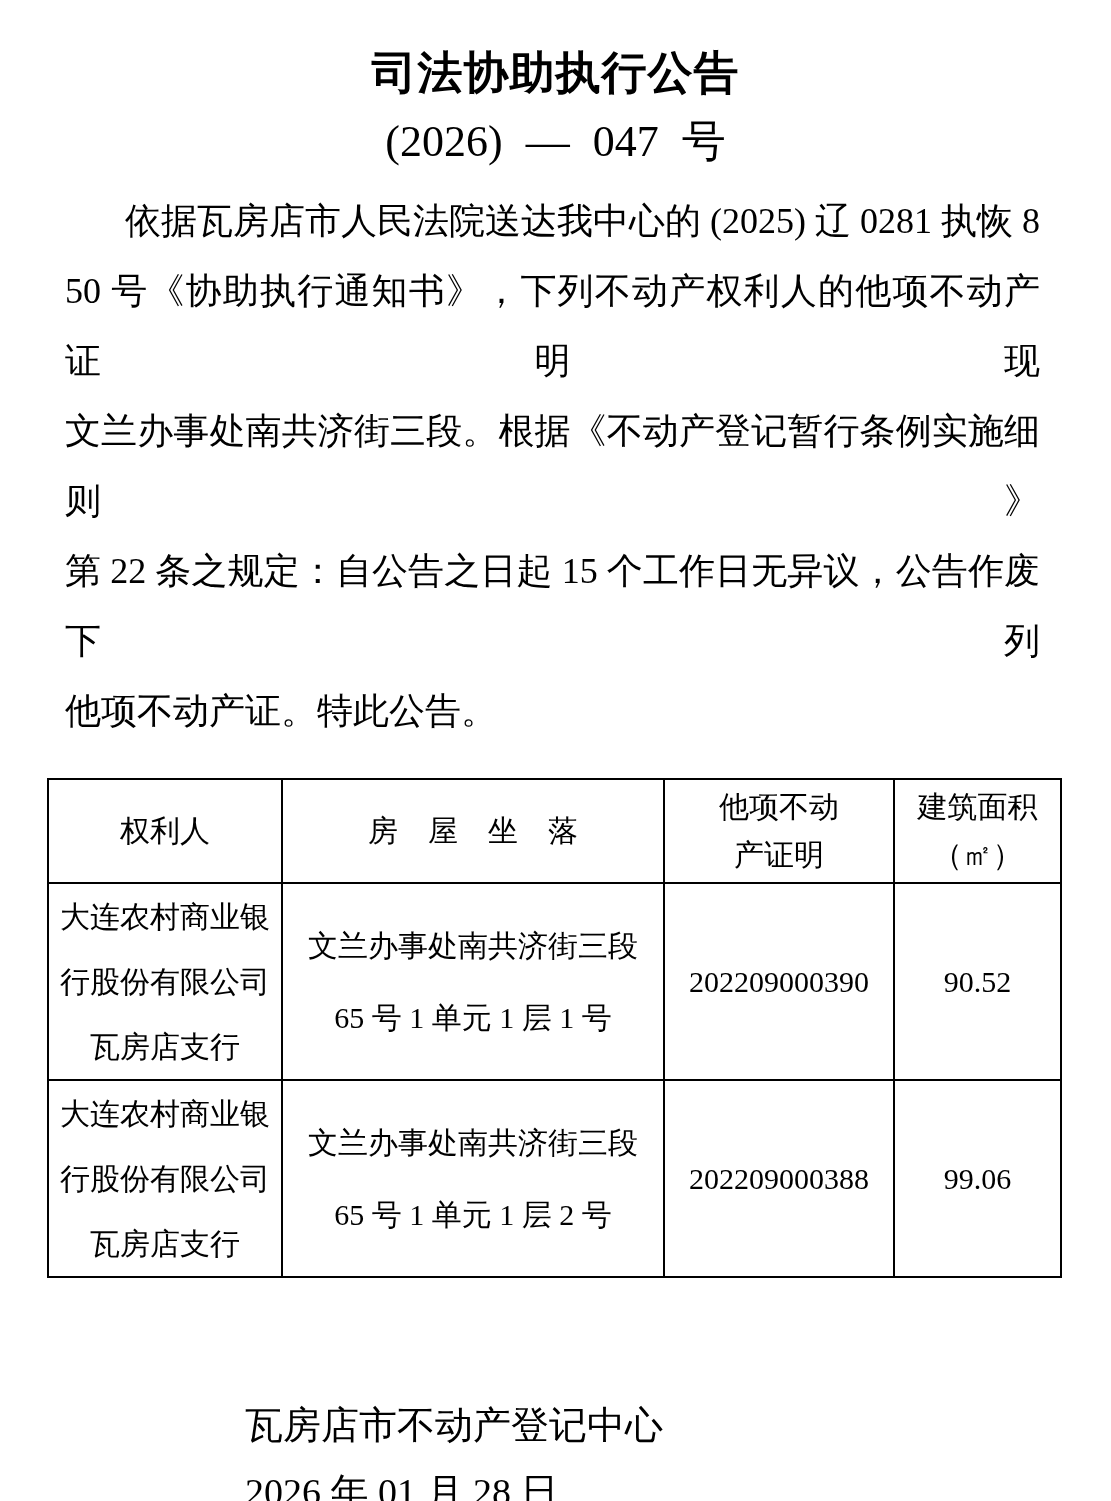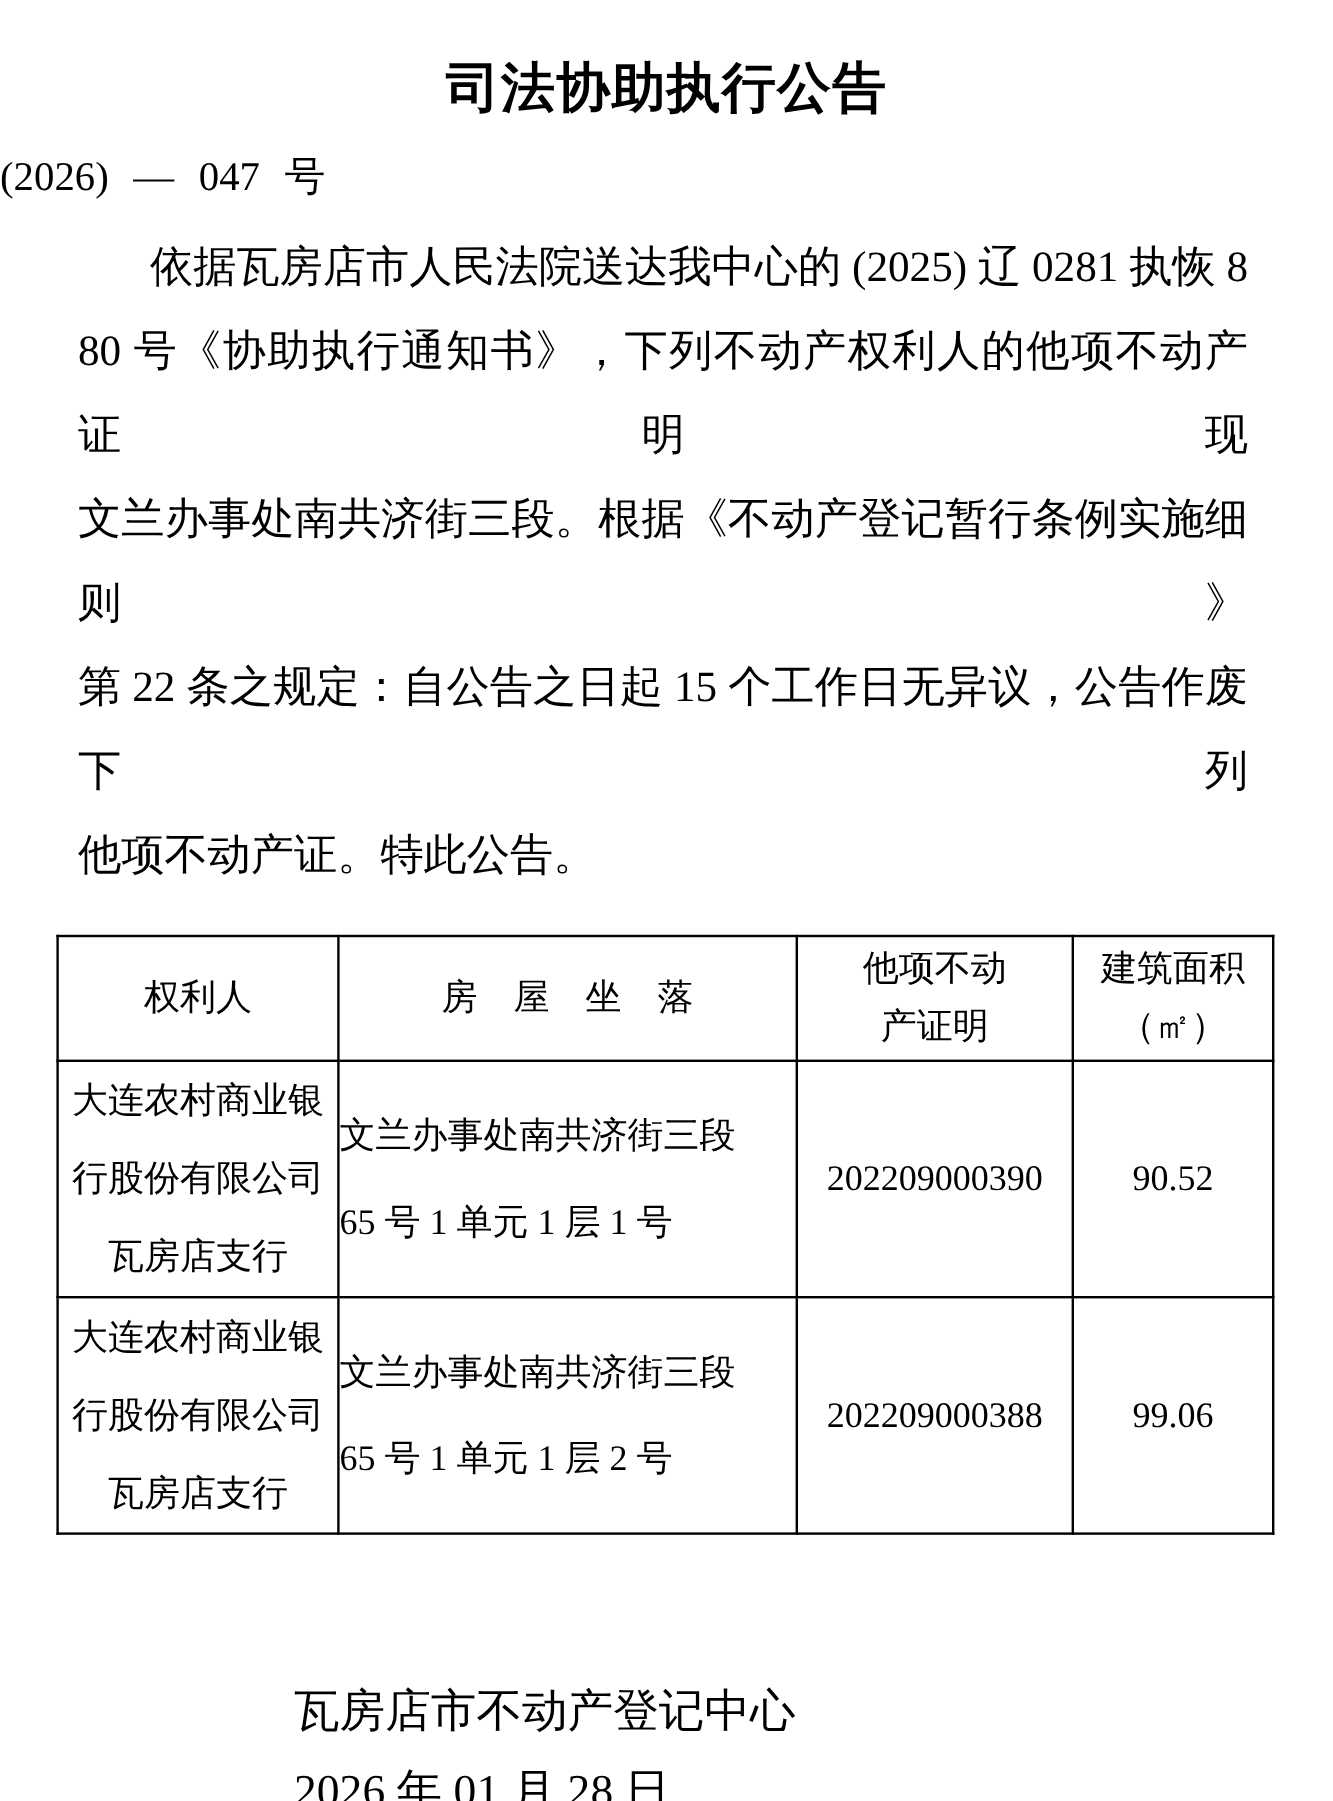--- a/index.html
+++ b/index.html
@@ -21,22 +21,23 @@
     margin: 0;
     padding-top: 50px;
     text-align: center;
     font-family: "Liberation Sans", "DejaVu Sans", sans-serif;
     font-weight: 700;
     font-size: 45px;
     line-height: 1;
     letter-spacing: 1px;
   }
   .doc-number {
-    margin-top: 36px;
-    font-size: 34px;
+    margin-top: 25px;
+    text-align: center;
+    font-size: 44px;
     line-height: 1;
     word-spacing: 12px;
   }
   .body-text {
     margin: 22px 71px 0 65px;
     font-size: 36px;
     line-height: 70px;
   }
   .body-line.just {
     text-align: justify;
@@ -68,21 +69,21 @@
   }
   .data-row td {
     height: 191px;
   }
   .cell-owner {
     text-align: center;
     padding-left: 14px;
     line-height: 65px;
   }
   .cell-location {
-    text-align: left;
+    text-align: center;
     padding-left: 14px;
     line-height: 72px;
   }
   .cell-cert, .cell-area {
     text-align: center;
   }
   .footer {
     margin-top: 114px;
     padding-left: 245px;
     font-size: 38px;
@@ -93,21 +94,21 @@
 <body>
 
 <div class="page">
 
   <h1 class="title">司法协助执行公告</h1>
 
   <div class="doc-number">(2026) — 047 号</div>
 
   <div class="body-text">
     <div class="body-line just indent">依据瓦房店市人民法院送达我中心的 (2025) 辽 0281 执恢 8</div>
-    <div class="body-line just">80 号《协助执行通知书》，下列不动产权利人的他项不动产证明现</div>
+    <div class="body-line just">50 号《协助执行通知书》，下列不动产权利人的他项不动产证明现</div>
     <div class="body-line just">文兰办事处南共济街三段。根据《不动产登记暂行条例实施细则》</div>
     <div class="body-line just">第 22 条之规定：自公告之日起 15 个工作日无异议，公告作废下列</div>
     <div class="body-line">他项不动产证。特此公告。</div>
   </div>
 
   <table class="reg-table">
     <colgroup>
       <col style="width:234px">
       <col style="width:382px">
       <col style="width:230px">

